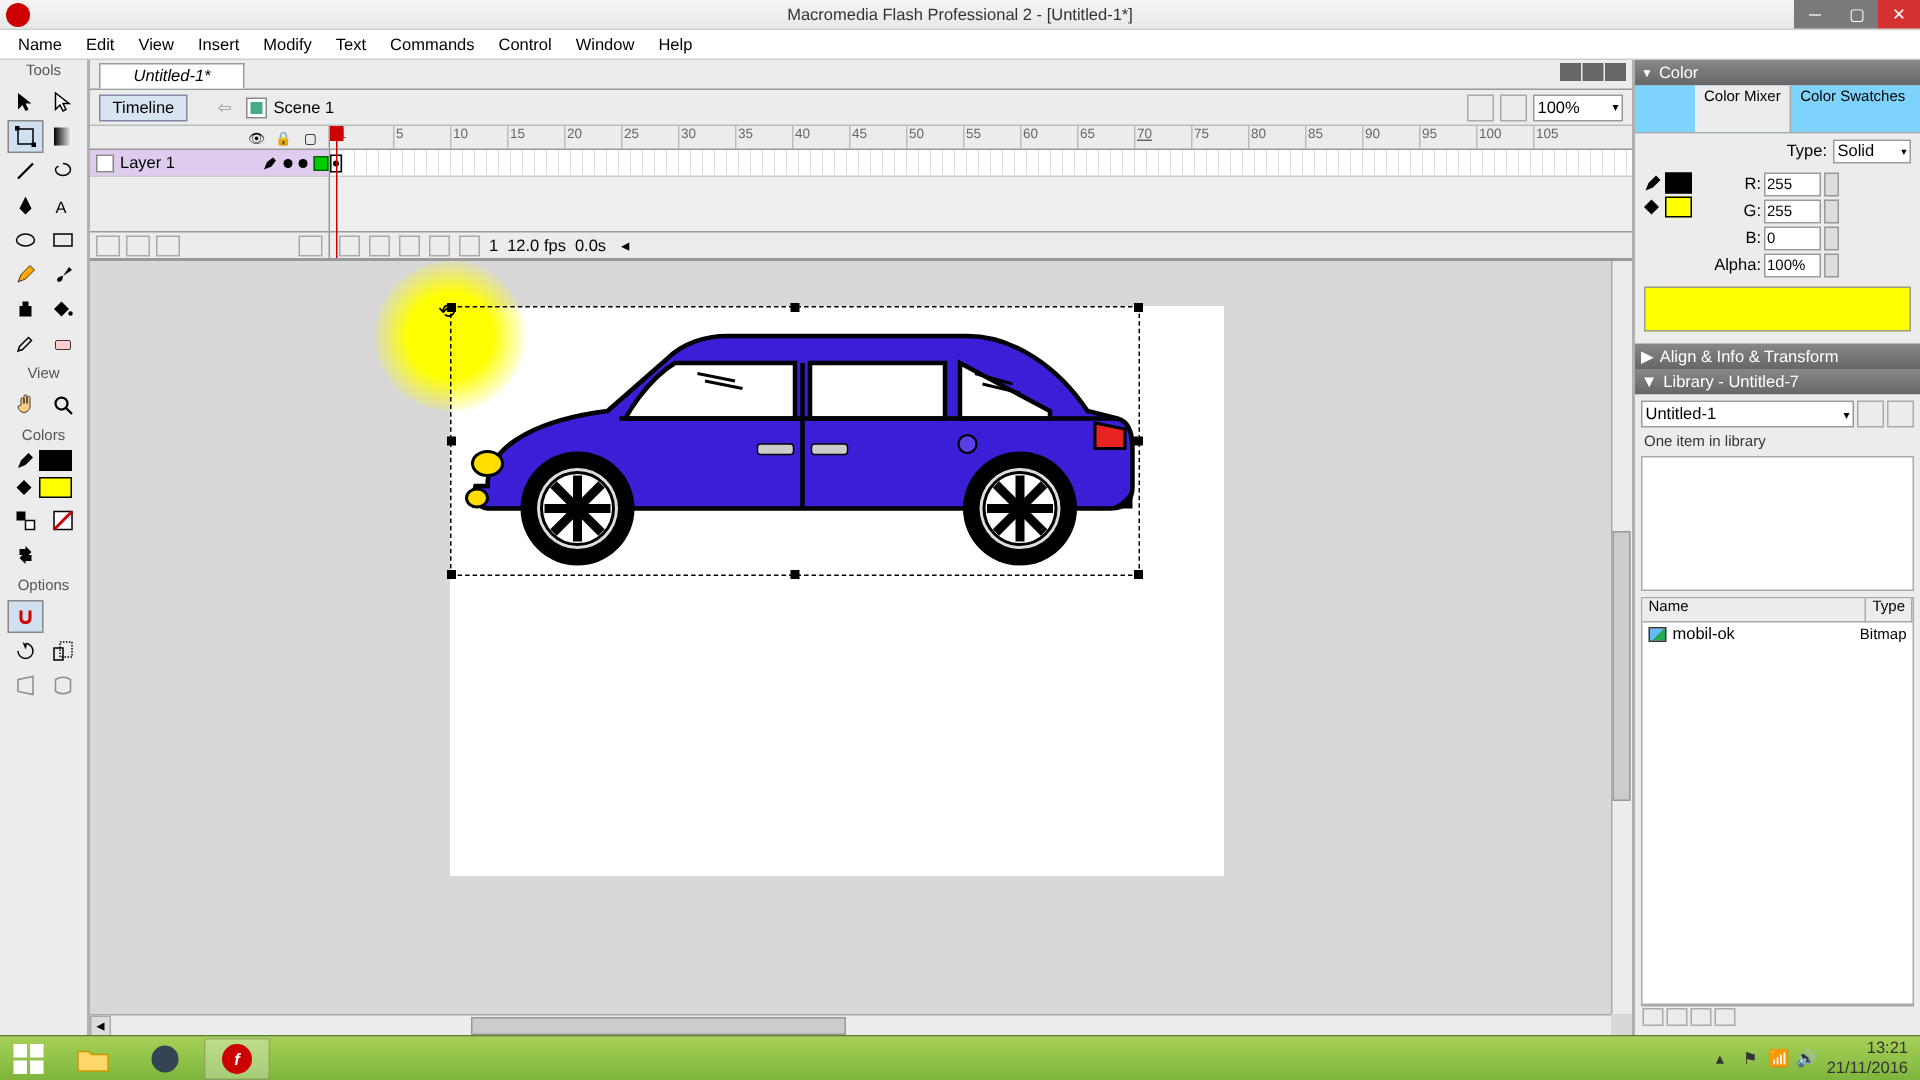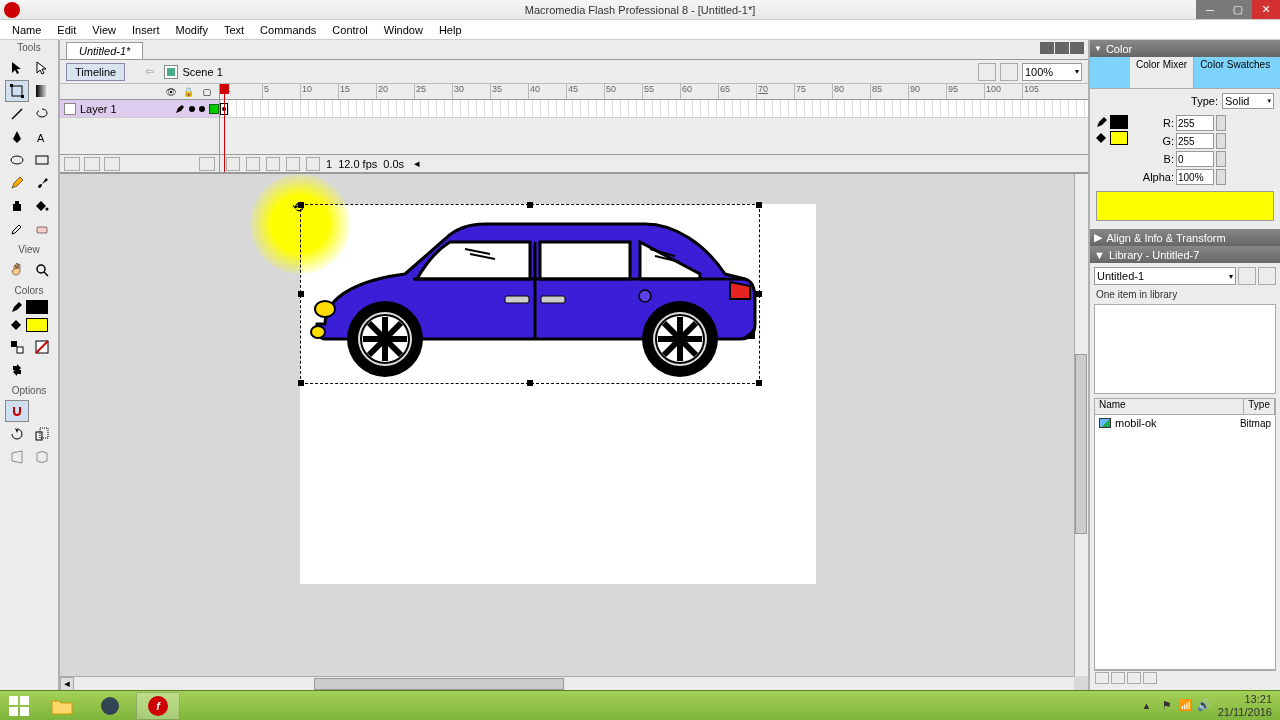--- a/index.html
+++ b/index.html
@@ -29,21 +29,21 @@
 .tool-btn svg { width: 16px; height: 16px; }
 .color-swatch { width: 22px; height: 14px; border: 1px solid #000; display: inline-block; }
 .swatch-black { background: #000; }
 .swatch-yellow { background: #ffff00; }
 .swatch-row { display: flex; align-items: center; gap: 2px; margin: 2px 0; }
 .pencil-icon-sm { width: 14px; height: 14px; }
 
 
 .doc-area { flex: 1; display: flex; flex-direction: column; background: #fff; position: relative; }
 .doc-tabs { height: 20px; display: flex; align-items: flex-end; background: #ececec; border-bottom: 1px solid #999; padding-left: 6px; position: relative; }
-.doc-tab { padding: 2px 12px; background: #fff; border: 1px solid #999; border-bottom: none; font-style: italic; }
+.doc-tab { padding: 2px 22px; background: #fff; border: 1px solid #999; border-bottom: none; font-style: italic; }
 .doc-winicons { position: absolute; right: 4px; top: 2px; display: flex; gap: 1px; }
 .doc-winicons span { width: 14px; height: 12px; background: #666; display: inline-block; }
 
 .scene-row { height: 24px; display: flex; align-items: center; padding: 0 6px; background: #ececec; border-bottom: 1px solid #bbb; justify-content: flex-end; }
 .timeline-tab { background: #d8e4f0; border: 1px solid #88a; padding: 2px 8px; margin-right: 20px; }
 .scene-icon { width: 14px; height: 14px; background: #fff; border: 1px solid #888; margin-right: 4px; position: relative; }
 .scene-icon::after { content: ""; position: absolute; left: 2px; top: 2px; width: 8px; height: 8px; background: #4a8; }
 .scene-right { margin-left: auto; display: flex; align-items: center; gap: 4px; }
 .scene-btn { width: 18px; height: 18px; background: #ececec; border: 1px solid #aaa; }
 .zoom-box { width: 60px; height: 18px; background: #fff; border: 1px solid #999; padding: 0 2px; display: flex; align-items: center; justify-content: space-between; }
@@ -147,21 +147,21 @@
 .clock { text-align: right; line-height: 1.1; }
 
 
 .car-svg { position: absolute; left: 245px; top: 30px; width: 455px; height: 175px; }
 </style>
 </head>
 <body>
 
 <div class="titlebar">
   <div class="app-icon"></div>
-  <div class="title">Macromedia Flash Professional 8 - [Untitled-1*]</div>
+  <div class="title">Macromedia Flash Professional 2 - [Untitled-1*]</div>
   <div class="win-controls">
     <div class="win-btn win-min">─</div>
     <div class="win-btn win-max">▢</div>
     <div class="win-btn win-close">✕</div>
   </div>
 </div>
 
 <div class="menubar">
   <div class="menu-item">Name</div>
   <div class="menu-item">Edit</div>

